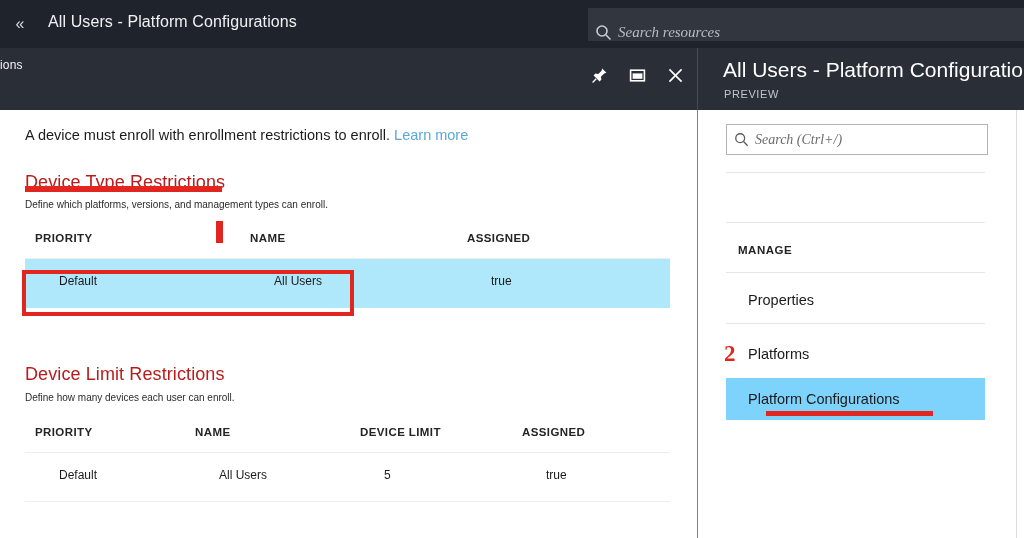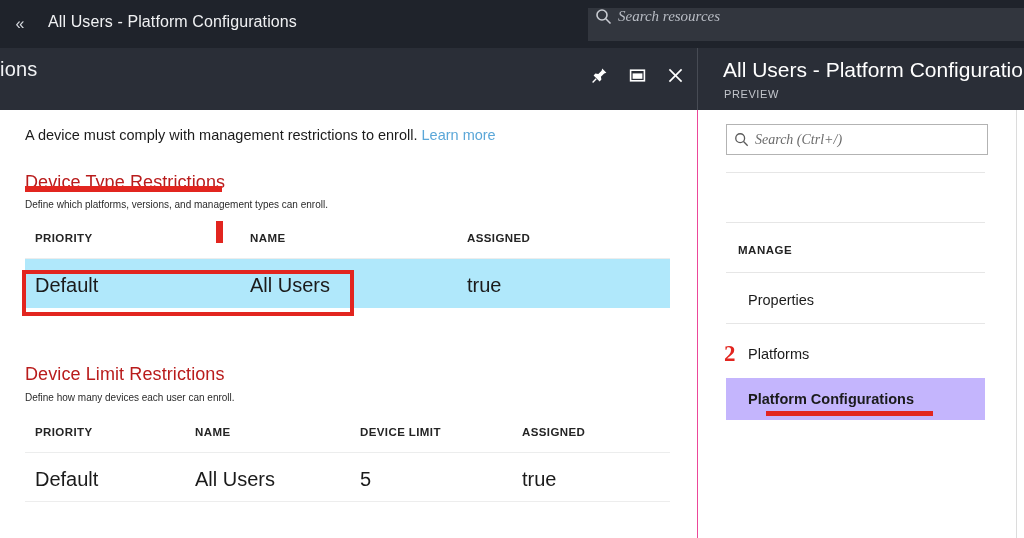--- a/index.html
+++ b/index.html
@@ -45,21 +45,21 @@
     font-size: 16px;
     letter-spacing: .1px;
     white-space: nowrap;
   }
   .search-global {
     position: absolute;
     left: 588px; top: 8px;
     width: 436px; height: 33px;
     background: #32363e;
     display: flex;
-    align-items: flex-start;
+    align-items: flex-end;
     cursor: text;
   }
   .search-global .mag {
     width: 30px;
     display: flex;
     justify-content: center;
     align-items: center;
     color: #c9ccd2;
   }
   .search-global .ph {
@@ -73,21 +73,21 @@
   .band {
     position: absolute;
     left: 0; top: 48px;
     width: 1024px; height: 62px;
     background: #2a2e37;
   }
   .band-left-text {
     position: absolute;
     left: 0px; top: 58px;
     color: #f2f3f5;
-    font-size: 20px;
+    font-size: 12px;
     letter-spacing: .2px;
     text-align: right;
   }
   .band-icons {
     position: absolute;
     left: 588px; top: 60px;
     width: 100px; height: 30px;
     display: flex;
     align-items: center;
     gap: 16px;
@@ -174,22 +174,23 @@
     letter-spacing: .4px;
   }
   .tbl .row {
     position: relative;
     height: 48px;
     border-bottom: 1px solid #ededed;
   }
   .tbl .row span {
     position: absolute;
     top: 15px;
-    font-size: 20px;
+    font-size: 12px;
     color: #1b1b1b;
+    margin-left: 24px;
   }
   .tbl .row.sel {
     background: #b0e8fb;
     border-bottom: 1px solid #b0e8fb;
   }
 
   
   .c-pri { left: 10px; }
   .c-nam { left: 225px; }
   .c-asg { left: 442px; }
@@ -250,22 +251,21 @@
   .rrow.group {
     cursor: default;
   }
   .rrow.group .lbl {
     font-size: 11.5px;
     font-weight: bold;
     letter-spacing: .5px;
     color: #232323;
   }
   .rrow.sel {
-    background: #c4b5fd;
-    font-weight: bold;
+    background: #7dd3fc;
   }
   .grid-icon {
     width: 15px; height: 15px;
     margin-left: 12px;
     margin-right: 16px;
     display: grid;
     grid-template-columns: repeat(3, 1fr);
     grid-template-rows: repeat(3, 1fr);
     gap: 1.5px;
   }
@@ -346,21 +346,21 @@
     </div>
   </div>
 
   <div class="band-divider"></div>
   <div class="blade-title">All Users - Platform Configurations</div>
   <div class="blade-preview">PREVIEW</div>
 
   <div class="content">
 
     <div class="lead">
-      <span>A device must comply with management restrictions to enroll.</span>
+      <span>A device must enroll with enrollment restrictions to enroll.</span>
       <a>Learn more</a>
     </div>
 
     <div class="sec-title" style="left:25px; top:62px;">Device Type Restrictions</div>
     <div class="sec-sub" style="left:25px; top:89px;">Define which platforms, versions, and management types can enroll.</div>
 
     <div class="tbl" style="top:118px;">
       <div class="hdr">
         <span class="c-pri">PRIORITY</span>
         <span class="c-nam">NAME</span>

